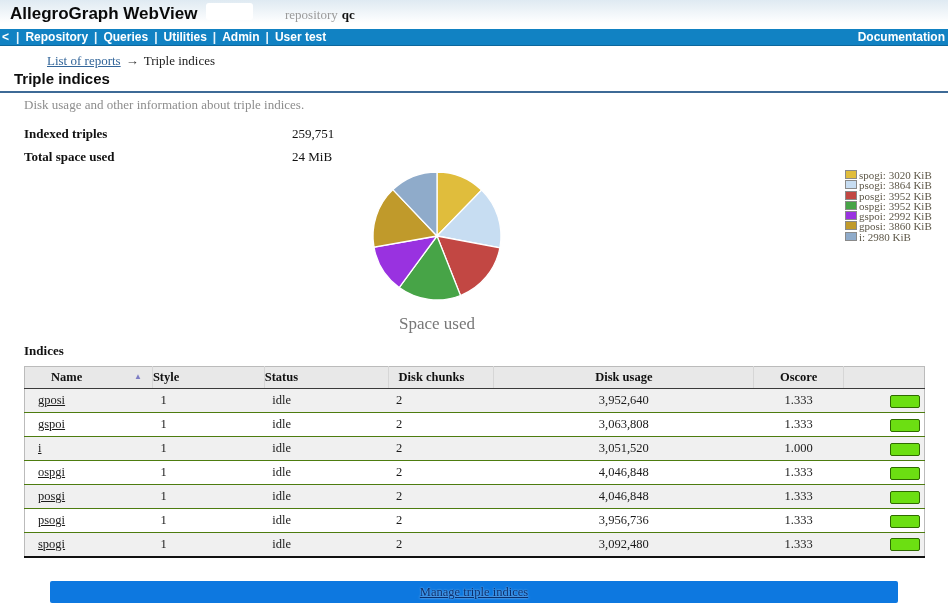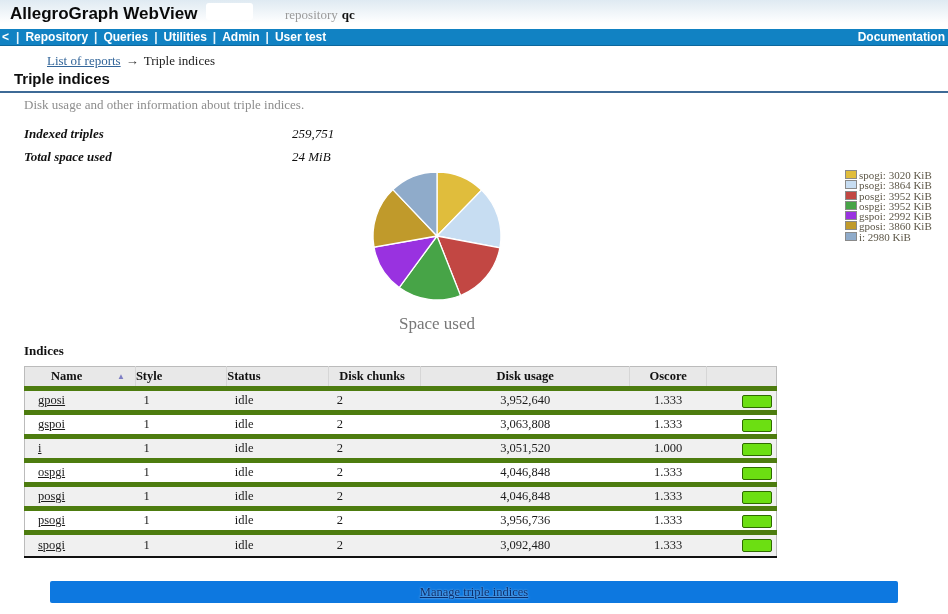--- a/index.html
+++ b/index.html
@@ -43,41 +43,41 @@
   .breadcrumb .arrow{margin:0 5px;color:#333;}
 
   
   .page-title{position:absolute;left:0;top:70px;width:948px;padding:0 0 4px 14px;
     font-size:15px;font-weight:bold;color:#0d0d0d;border-bottom:2px solid var(--title-rule);
     font-family:"Liberation Sans","DejaVu Sans",sans-serif;}
   .page-subtitle{position:absolute;left:24px;top:97px;font-size:13px;color:#8d8d8d;}
 
   
   .stats{position:absolute;left:24px;top:126px;font-size:13px;}
-  .stat-row{height:23px;font-style:italic;}
+  .stat-row{height:23px;}
   .stat-label{display:inline-block;width:268px;font-weight:bold;color:#111;}
   .stat-value{color:#111;}
 
   
   .pie-wrap{position:absolute;left:370px;top:169px;width:134px;height:134px;}
   .pie-caption{position:absolute;left:337px;top:314px;width:200px;text-align:center;
     font-size:17px;color:#777;}
   .legend{position:absolute;left:845px;top:170px;}
   .legend-row{display:flex;align-items:flex-start;height:10.3px;margin-bottom:0;}
   .swatch{display:inline-block;width:12px;height:9px;border:1px solid #8a8a8a;margin-right:2px;flex:none;}
   .legend-text{font-size:11px;color:#5d5748;white-space:nowrap;line-height:10px;}
 
   
   .indices-label{position:absolute;left:24px;top:343px;font-size:13px;font-weight:bold;color:#111;}
-  .indices-table{position:absolute;left:24px;top:366px;width:753px;border-collapse:collapse;
+  .indices-table{position:absolute;left:24px;top:366px;width:901px;border-collapse:collapse;
     font-size:12.5px;border:1px solid #bbb;border-bottom:2px solid #111;}
   .indices-table th{height:22px;background:#e8e8e8;font-weight:bold;color:#111;text-align:left;
     border-bottom:1px solid #3a3a3a;border-left:1px solid #d6d6d6;position:relative;cursor:pointer;}
   .indices-table th:first-child{border-left:none;padding-left:26px;}
-  .indices-table td{height:24px;border-top:5px solid #4d7c0f;color:#1b1b1b;}
+  .indices-table td{height:24px;border-top:1px solid #4d7c0f;color:#1b1b1b;}
   .indices-table tr.odd td{background:#f0f0f0;}
   .indices-table tr.even td{background:#fff;}
   .col-style,.col-status,.col-chunks{padding-left:8px;}
   th.col-style,th.col-status{padding-left:0;}
   th.col-chunks{padding-left:10px;}
   .col-usage,.col-oscore{text-align:center;}
   th.col-usage,th.col-oscore{text-align:center;padding-left:0;}
   td.col-name{padding-left:13px;}
   td.col-name a{color:#1b1b1b;text-decoration:underline;cursor:pointer;}
   .sort-arrow{position:absolute;right:10px;top:5px;font-size:8px;color:#7d7dc4;}

